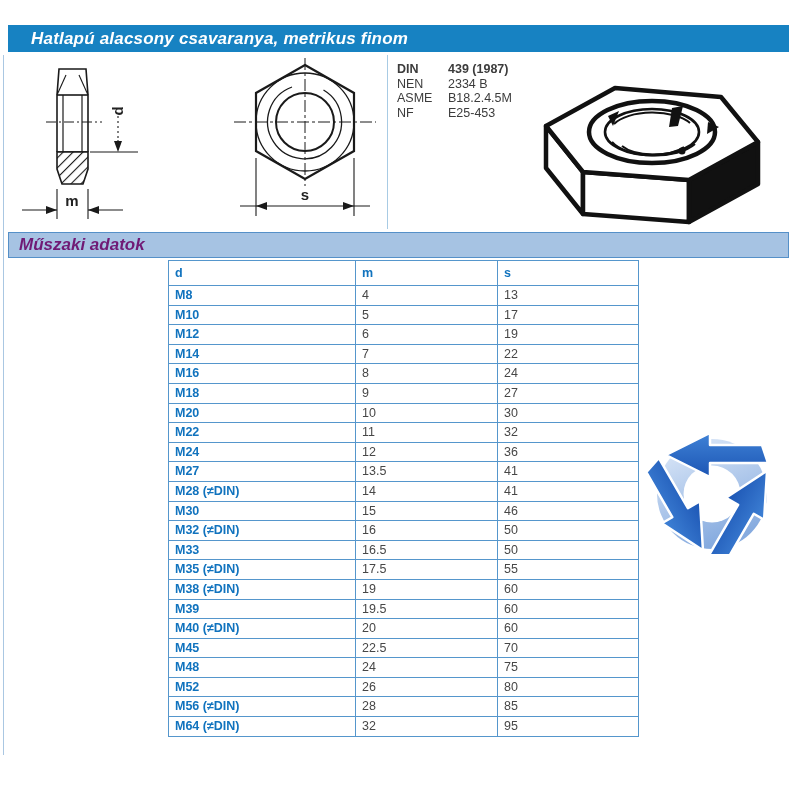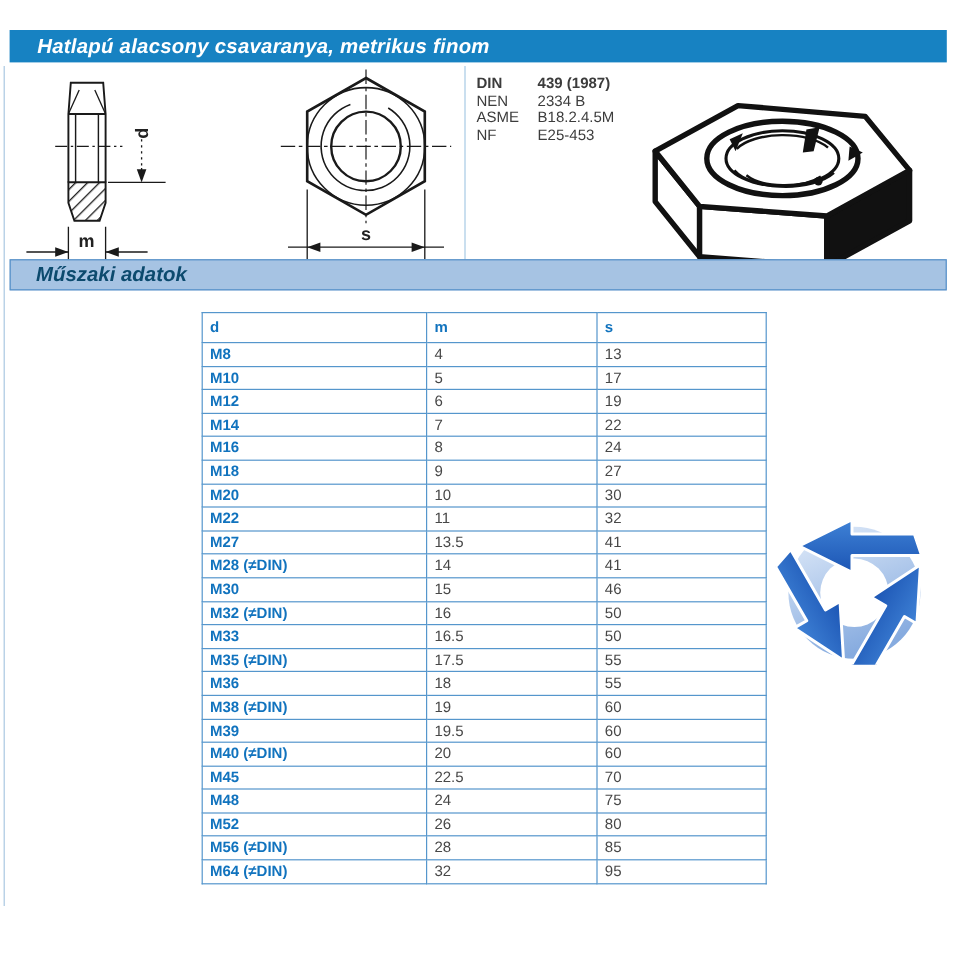--- a/index.html
+++ b/index.html
@@ -18,24 +18,24 @@
   .divider-v{position:absolute;left:387px;top:55px;height:174px;width:0;
              border-left:1px solid #a8cbe4;}
 
   
   .standards{position:absolute;left:397px;top:62px;font-size:12.5px;color:#3c3c3c;}
   .standards .srow{display:flex;line-height:14.7px;align-items:flex-end;}
   .standards .lab{width:51px;}
   .standards .srow.bold{font-weight:bold;}
 
   
-  .section-bar{position:absolute;left:8px;top:216px;width:781px;height:26px;
+  .section-bar{position:absolute;left:8px;top:232px;width:781px;height:26px;
                background:#a6c3e3;border:1px solid #5590c8;box-sizing:border-box;
-               color:#0c4a6e;font-weight:bold;font-style:italic;font-size:17px;
-               line-height:23px;padding-left:21px;}
+               color:#701a75;font-weight:bold;font-style:italic;font-size:17px;
+               line-height:23px;padding-left:10px;}
 
   
   .data-table{position:absolute;left:168px;top:260px;width:470px;
               border-collapse:collapse;font-size:12.5px;table-layout:fixed;}
   .data-table th,.data-table td{border:1px solid #5596cc;padding:0 0 0 6px;
               text-align:left;color:#474747;height:18.6px;line-height:18.6px;
               overflow:hidden;white-space:nowrap;}
   .data-table th{color:#1173be;font-weight:bold;height:24px;line-height:24px;}
   .data-table td.dcol{color:#1173be;font-weight:bold;}
   .data-table col.c0{width:187px;} .data-table col.c1{width:142px;} .data-table col.c2{width:141px;}
@@ -203,20 +203,25 @@
           <td class="dcol">M20</td>
           <td>10</td>
           <td>30</td>
         </tr>
         <tr>
           <td class="dcol">M22</td>
           <td>11</td>
           <td>32</td>
         </tr>
         <tr>
+          <td class="dcol">M24</td>
+          <td>12</td>
+          <td>36</td>
+        </tr>
+        <tr>
           <td class="dcol">M27</td>
           <td>13.5</td>
           <td>41</td>
         </tr>
         <tr>
           <td class="dcol">M28 (≠DIN)</td>
           <td>14</td>
           <td>41</td>
         </tr>
         <tr>
@@ -230,25 +235,20 @@
           <td>50</td>
         </tr>
         <tr>
           <td class="dcol">M33</td>
           <td>16.5</td>
           <td>50</td>
         </tr>
         <tr>
           <td class="dcol">M35 (≠DIN)</td>
           <td>17.5</td>
-          <td>55</td>
-        </tr>
-        <tr>
-          <td class="dcol">M36</td>
-          <td>18</td>
           <td>55</td>
         </tr>
         <tr>
           <td class="dcol">M38 (≠DIN)</td>
           <td>19</td>
           <td>60</td>
         </tr>
         <tr>
           <td class="dcol">M39</td>
           <td>19.5</td>

